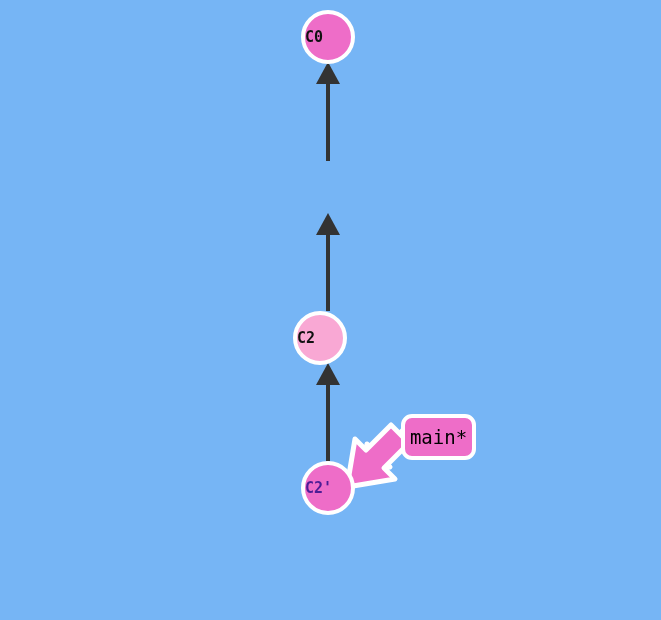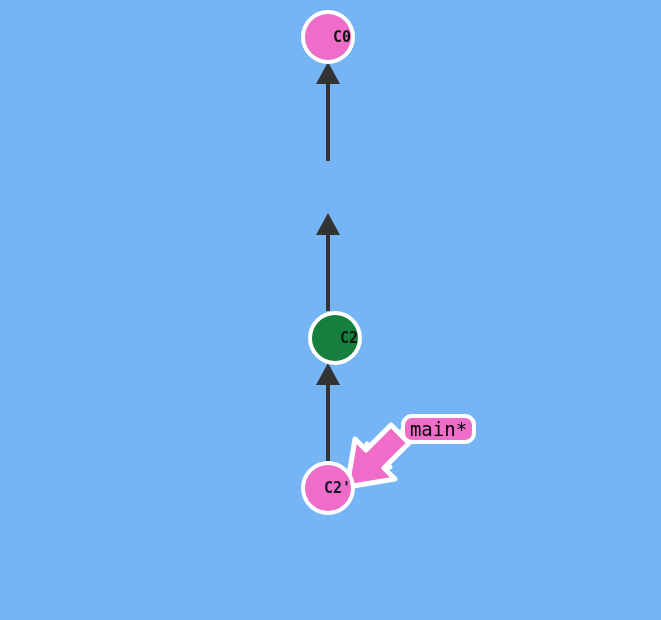--- a/index.html
+++ b/index.html
@@ -30,21 +30,21 @@
     width: 46px;
     height: 46px;
     margin-left: -27px;
     margin-top: -27px;
     border-radius: 50%;
     background: #ee6dc8;
     border: 4px solid #ffffff;
     box-sizing: content-box;
     display: flex;
     align-items: center;
-    justify-content: flex-end;
+    justify-content: flex-start;
   }
   .commit-label {
     font-family: "DejaVu Sans Mono", monospace;
     font-size: 15px;
     font-weight: bold;
     color: #111111;
     letter-spacing: 0px;
     line-height: 1;
     user-select: none;
     white-space: nowrap;
@@ -109,25 +109,25 @@
                L 391 425
                Z" fill="#ee6dc8" stroke="#ffffff" stroke-width="5" stroke-linejoin="round"></path>
     </g>
   </svg>
 
   <div class="commit-node" style="left: 328px; top: 37px; background: rgb(238, 109, 200); border-color: rgb(255, 255, 255);">
     <span class="commit-label" style="color: rgb(17, 17, 17);">C0</span>
   </div>
 
 
-  <div class="commit-node" style="left: 335px; top: 338px; background: #15803d; border-color: rgb(255, 255, 255);">
+  <div class="commit-node" style="left: 320px; top: 338px; background: #f9a8d4; border-color: rgb(255, 255, 255);">
     <span class="commit-label" style="color: rgb(17, 17, 17);">C2</span>
   </div>
 
   <div class="commit-node" style="left: 328px; top: 488px; background: rgb(238, 109, 200); border-color: rgb(255, 255, 255);">
-    <span class="commit-label" style="color: #0f172a;">C2'</span>
+    <span class="commit-label" style="color: #4c1d95;">C2'</span>
   </div>
 
-  <div class="branch-badge" style="left: 401px; top: 414px; width: 75px; height: 30px; background: rgb(238, 109, 200); border-color: rgb(255, 255, 255);">
+  <div class="branch-badge" style="left: 401px; top: 414px; width: 75px; height: 46px; background: rgb(238, 109, 200); border-color: rgb(255, 255, 255);">
     <span class="branch-label" style="color: rgb(0, 0, 0);">main*</span>
   </div>
 
 </div>
 
 </body></html>

